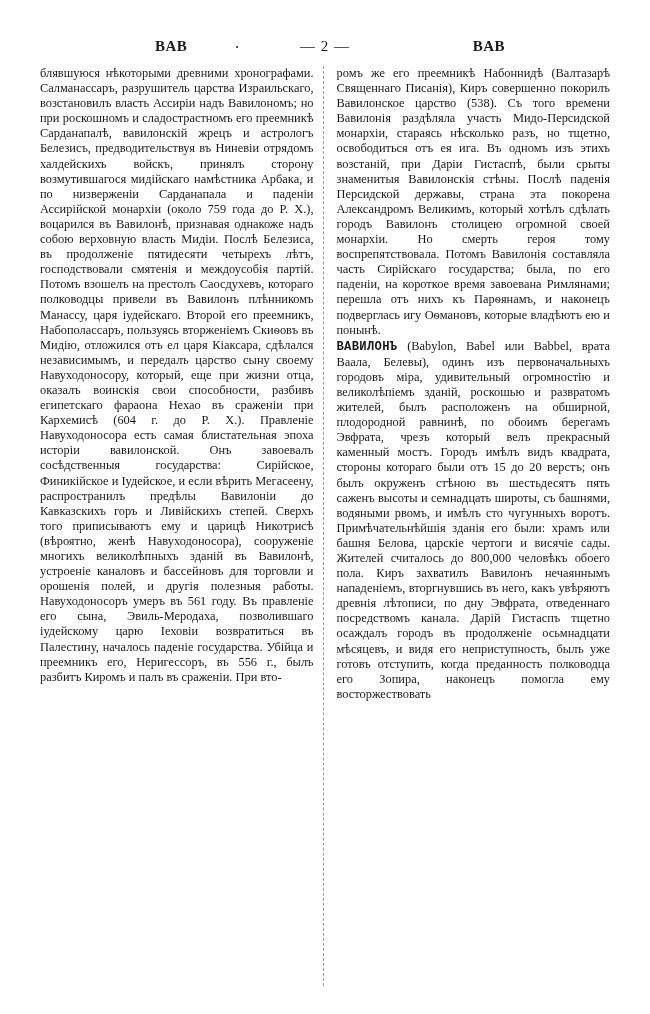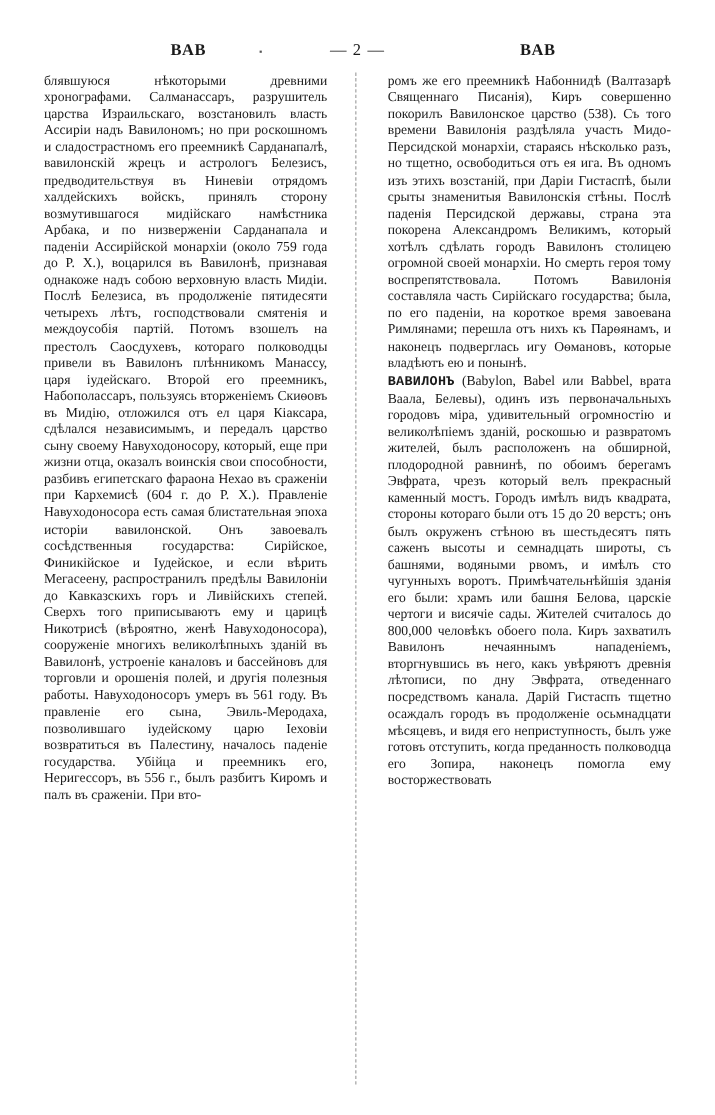--- a/index.html
+++ b/index.html
@@ -55,22 +55,23 @@
     position: absolute;
     left: 196px;
     top: 8px;
     width: 2px;
     height: 2px;
     background: #555;
   }
   .columns {
     position: relative;
     display: flex;
-    gap: 16px;
+    gap: 0;
     height: 920px;
+    justify-content: flex-end;
   }
   .col {
     width: 278px;
     font-size: 12.4px;
     line-height: 15.1px;
     text-align: justify;
     text-justify: inter-word;
     hyphens: manual;
   }
   .col-left {

